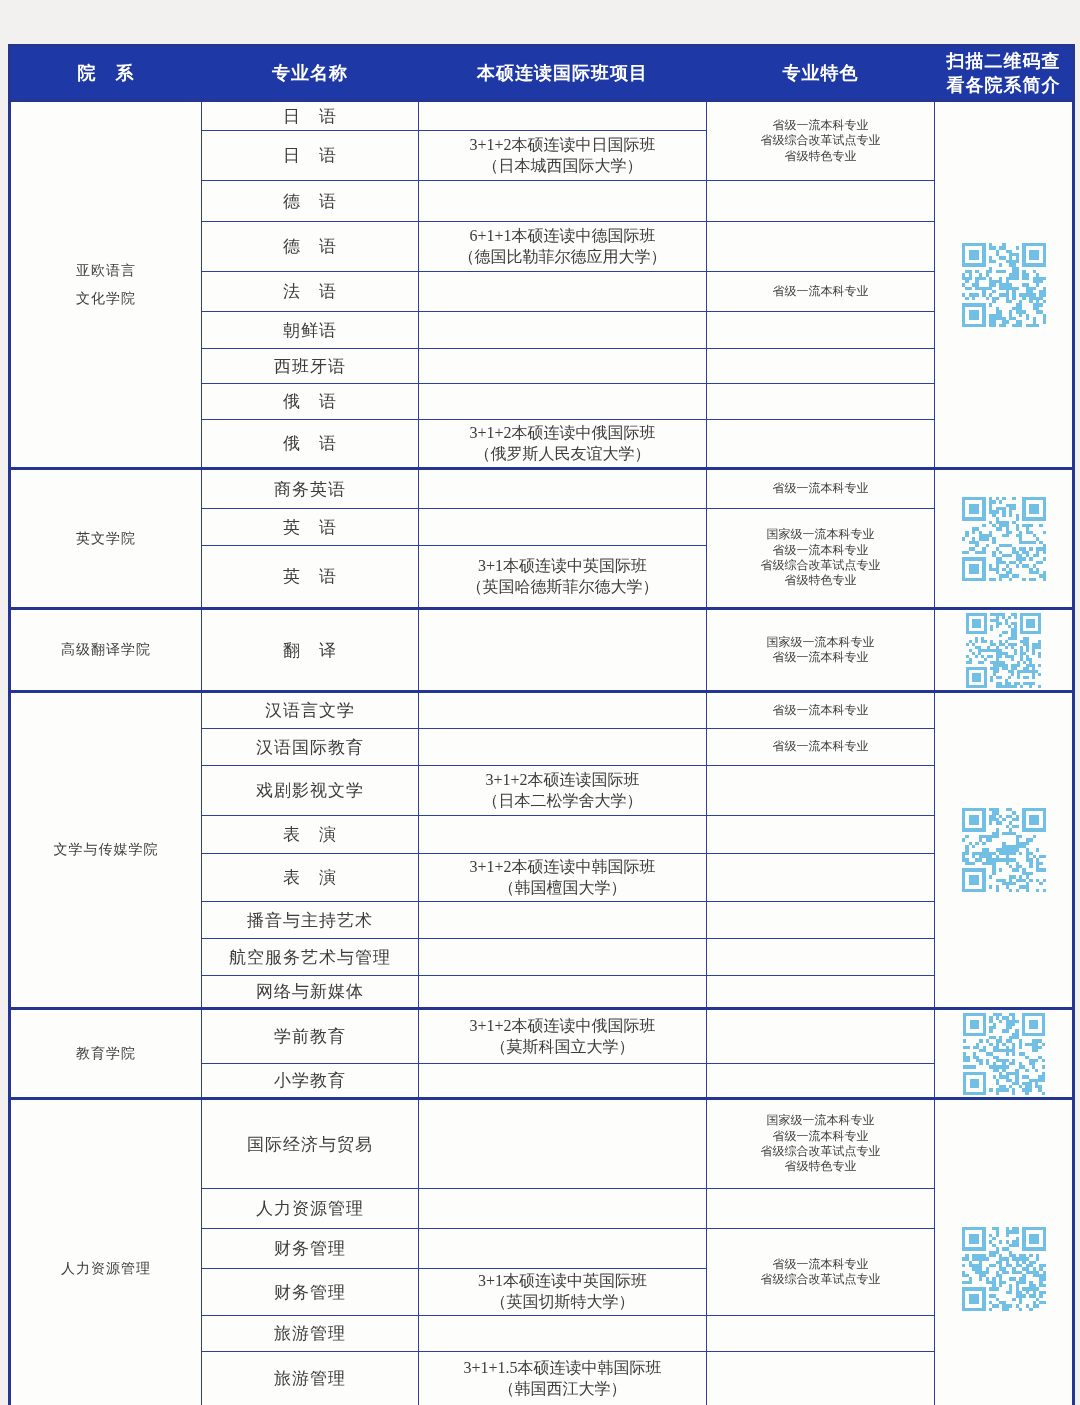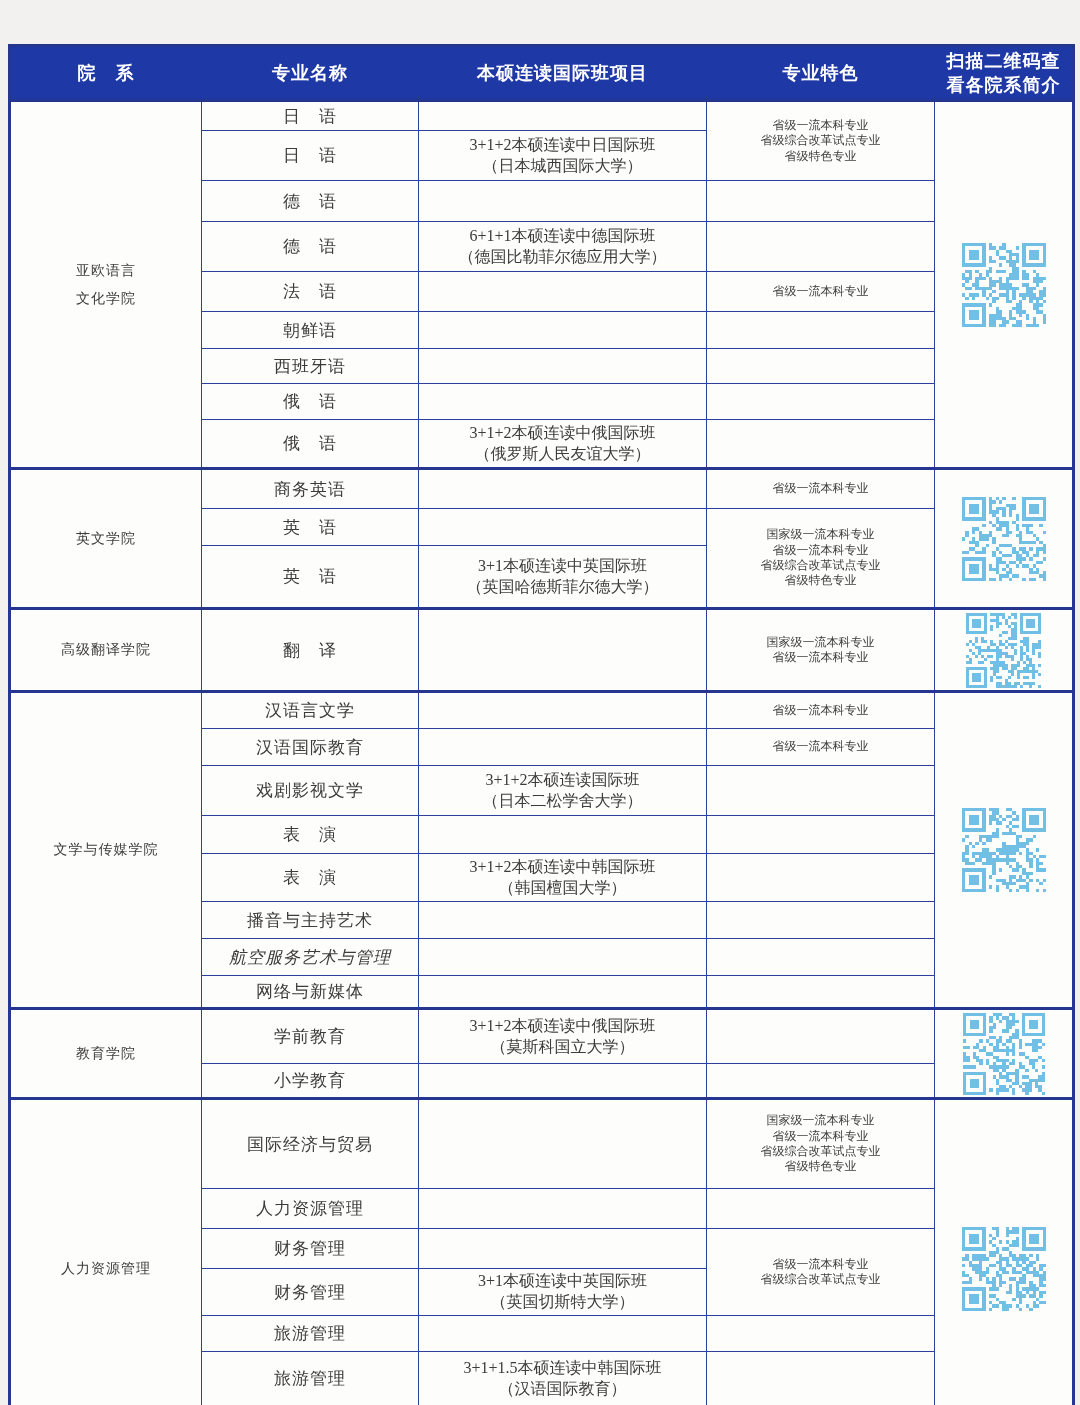--- a/index.html
+++ b/index.html
@@ -1041,21 +1041,21 @@
             <span class="line">3+1+2本硕连读中韩国际班</span>
             <span class="line">（韩国檀国大学）</span>
           </td>
           <td class="feature"></td>
         </tr>
         <tr style="height: 37px;">
           <td class="major">播音与主持艺术</td>
           <td class="program"></td>
           <td class="feature"></td>
         </tr>
-        <tr style="height: 37px; font-style: italic;">
+        <tr style="height: 37px;">
           <td class="major">航空服务艺术与管理</td>
           <td class="program"></td>
           <td class="feature"></td>
         </tr>
         <tr style="height: 33px;">
           <td class="major">网络与新媒体</td>
           <td class="program"></td>
           <td class="feature"></td>
         </tr>
         <tr class="section-start" style="height: 55px;">
@@ -1532,21 +1532,21 @@
         </tr>
         <tr style="height: 36px;">
           <td class="major">旅游管理</td>
           <td class="program"></td>
           <td class="feature"></td>
         </tr>
         <tr style="height: 54px;">
           <td class="major">旅游管理</td>
           <td class="program">
             <span class="line">3+1+1.5本硕连读中韩国际班</span>
-            <span class="line">（汉语国际教育）</span>
+            <span class="line">（韩国西江大学）</span>
           </td>
           <td class="feature"></td>
         </tr>
         <tr style="height: 33px;">
           <td class="major">审计学</td>
           <td class="program"></td>
           <td class="feature"></td>
         </tr>
       </tbody>
   </table>

